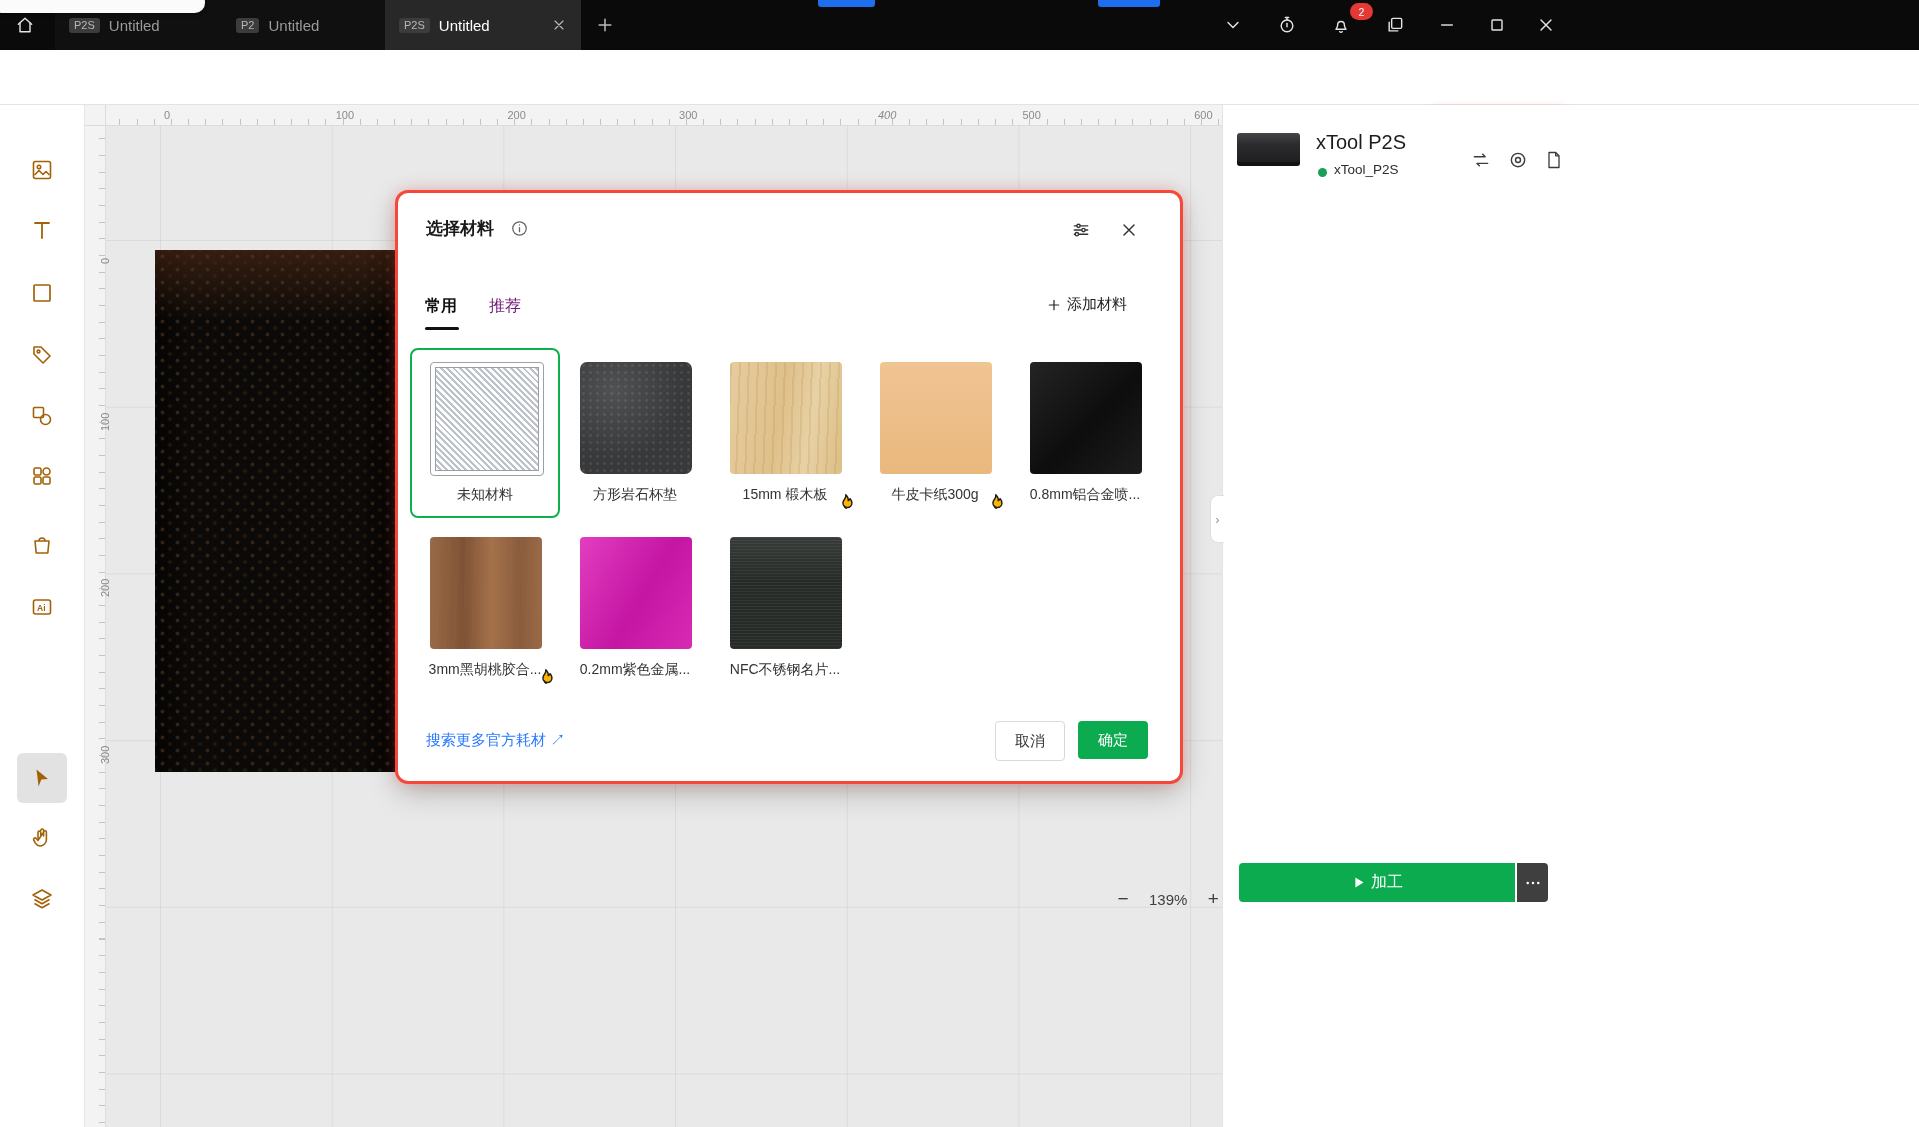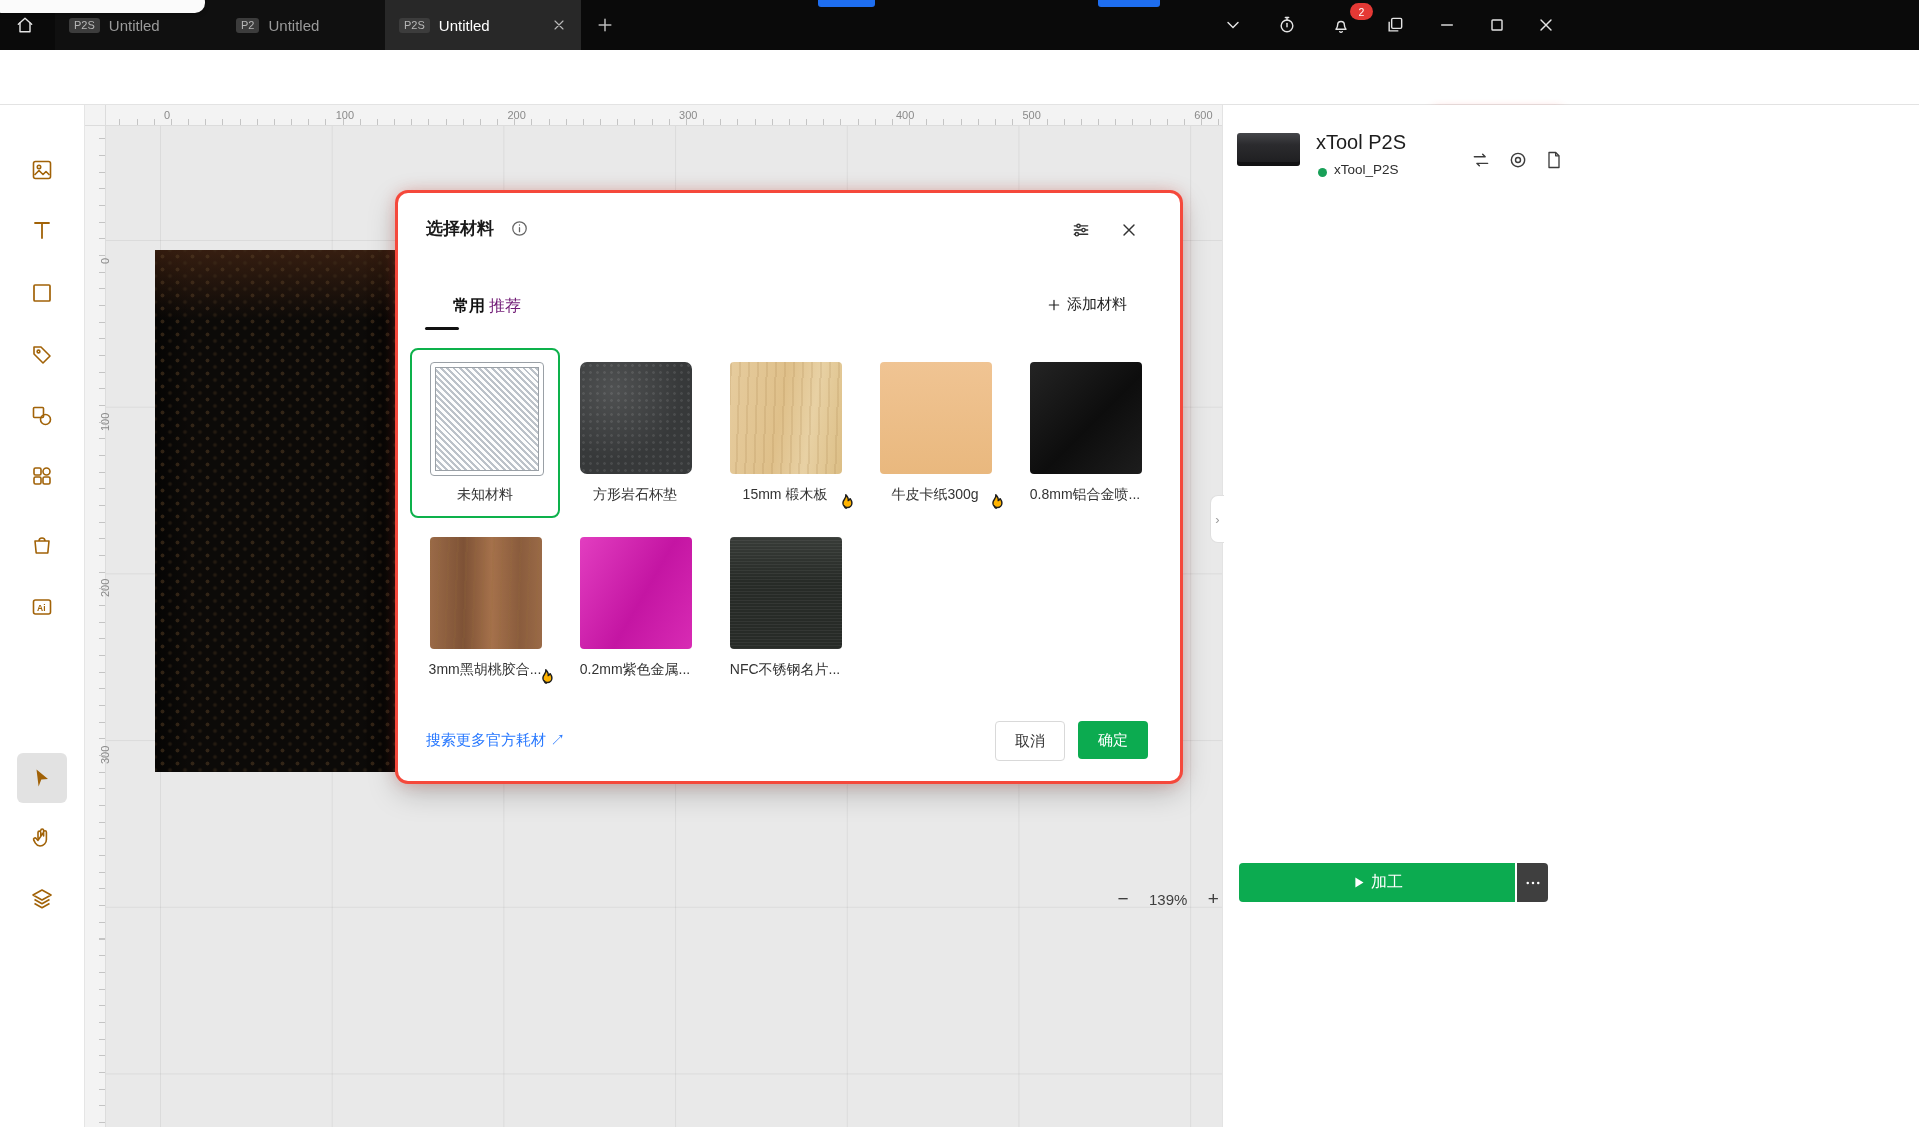--- a/index.html
+++ b/index.html
@@ -389,21 +389,21 @@
   </div>
 
 <div class="abs canvas">
   <div class="grid-layer"></div>
   <div class="bed-photo"></div>
   <div class="ruler-top" id="ruler-top">
       <span class="rlbl" style="left: 79px; top: 4px;">0</span>
       <span class="rlbl" style="left: 250.7px; top: 4px;">100</span>
       <span class="rlbl" style="left: 422.4px; top: 4px;">200</span>
       <span class="rlbl" style="left: 594.1px; top: 4px;">300</span>
-      <span class="rlbl" style="left: 811px; top: 4px;">400</span>
+      <span class="rlbl" style="left: 793px; top: 4px; font-style: italic;">400</span>
       <span class="rlbl" style="left: 937.5px; top: 4px;">500</span>
       <span class="rlbl" style="left: 1109.2px; top: 4px;">600</span>
     </div>
   <div class="ruler-left" id="ruler-left">
       <span class="rlbl vert" style="left: 14px; top: 159px;">0</span>
       <span class="rlbl vert" style="left: 14px; top: 325.7px;">100</span>
       <span class="rlbl vert" style="left: 14px; top: 492.4px;">200</span>
       <span class="rlbl vert" style="left: 14px; top: 659.1px;">300</span>
     </div>
   <div class="ruler-corner"></div>
@@ -473,21 +473,21 @@
         <circle cx="7" cy="17" r="2" fill="#fff"></circle>
       </svg>
     </div>
   <div class="dlg-iconbtn icn" style="left:716px;">
       <svg viewBox="0 0 24 24" fill="none" stroke="currentColor" stroke-width="1.7" stroke-linecap="round">
         <path d="M6 6l12 12M18 6L6 18"></path>
       </svg>
     </div>
 
   <div id="dlg-tabs">
-      <div class="dlg-tab active" style="left: 27px; margin-left: 28px;">常用</div>
+      <div class="dlg-tab active" style="left: 27px;">常用</div>
       <div class="dlg-tab" style="left: 91px;">推荐</div>
     </div>
   <div class="dlg-tab-underline"></div>
 
   <div class="add-material">
     <span class="icn" style="width:16px;height:16px;color:#222;">
         <svg viewBox="0 0 24 24" fill="none" stroke="currentColor" stroke-width="1.8" stroke-linecap="round">
           <path d="M12 5v14M5 12h14"></path>
         </svg>
       </span>

